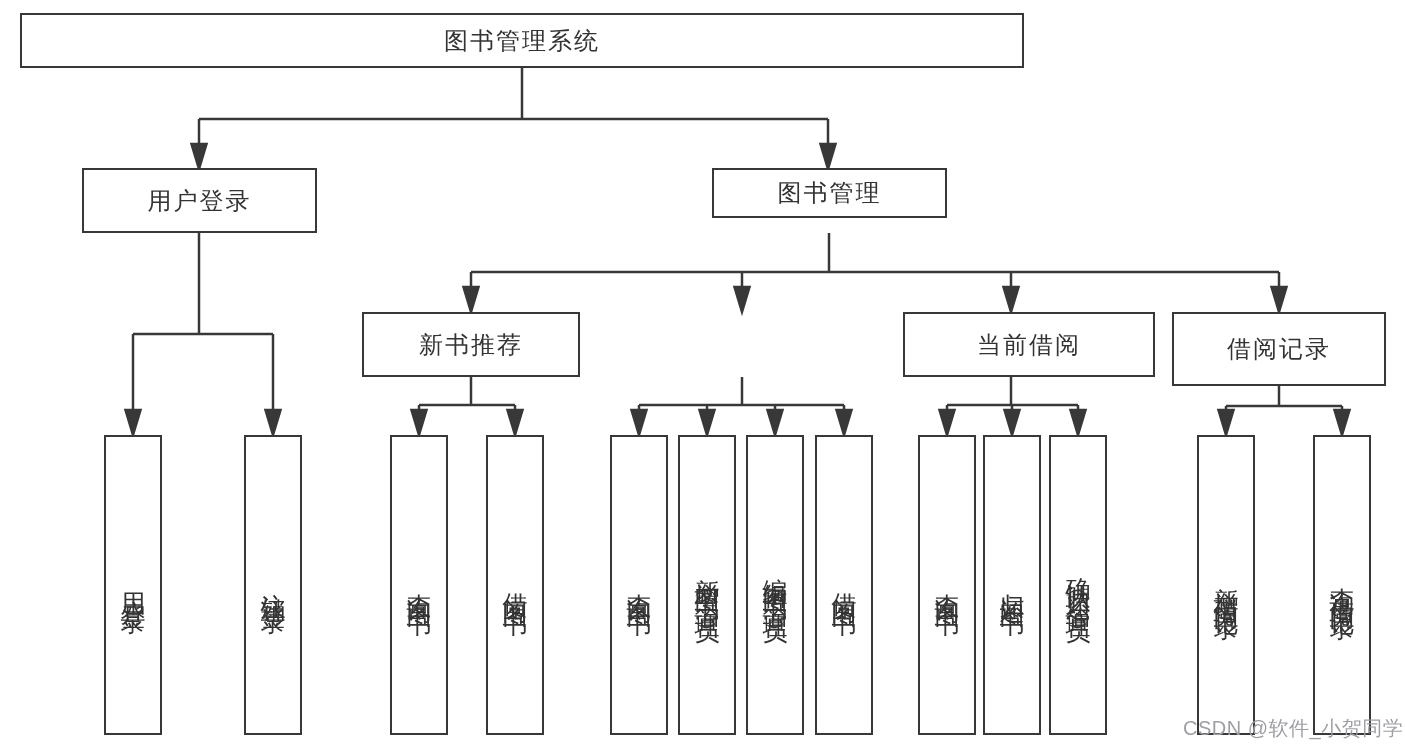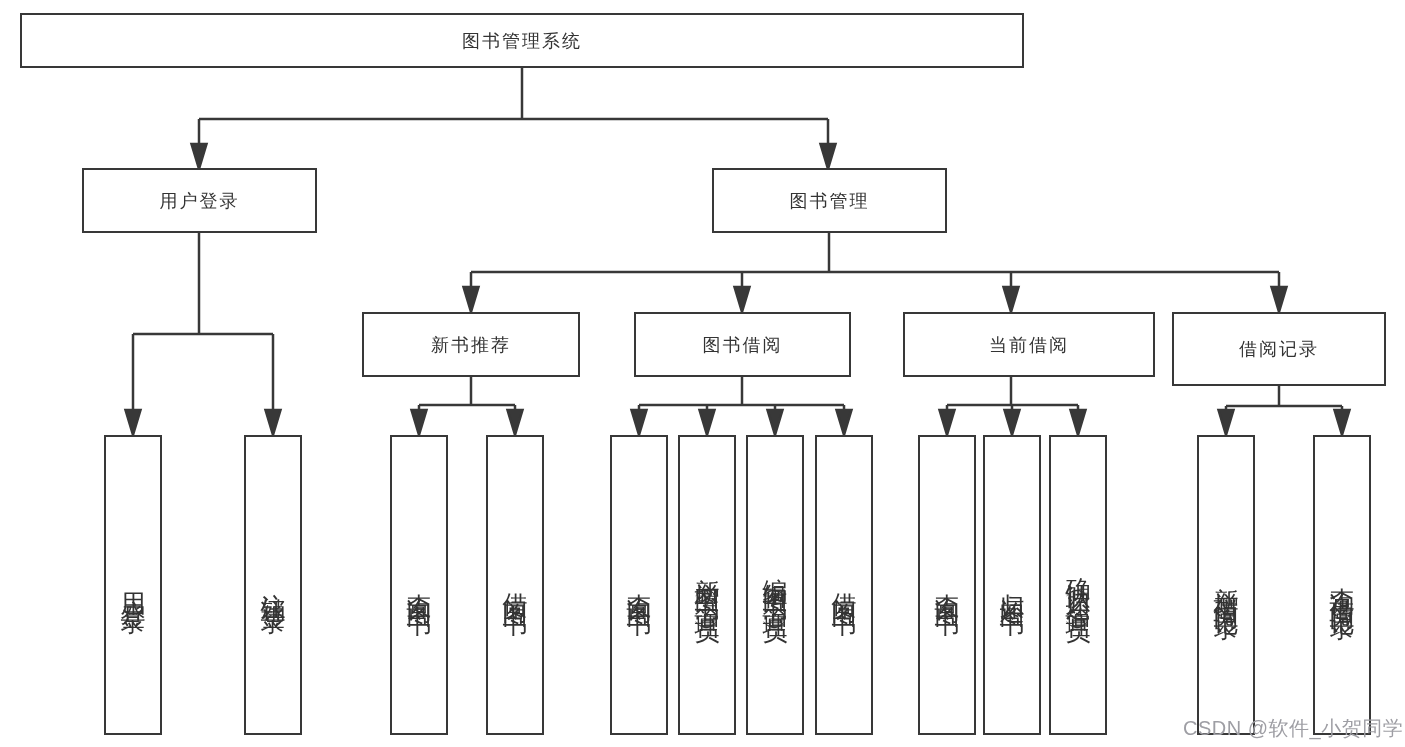--- a/index.html
+++ b/index.html
@@ -12,21 +12,21 @@
   }
   .wires{position:absolute;left:0;top:0;width:1405px;height:747px;}
   .node{
     position:absolute;
     box-sizing:border-box;
     border:2.5px solid #383838;
     background:#ffffff;
     display:flex;align-items:center;justify-content:center;
     color:#333333;
   }
-  .hbox{font-size:18px;letter-spacing:2px;}
+  .hbox{font-size:24px;letter-spacing:2px;}
   .vbox{
     font-size:25px;
     writing-mode:vertical-lr;
     text-orientation:mixed;
     letter-spacing:6px;
     line-height:1;
   }
   .watermark{
     position:absolute;
     left:1183px;top:715px;
@@ -117,29 +117,26 @@
     </g>
   </svg>
 
   <div class="node hbox" style="left:20px;top:13px;width:1004px;height:55px;">
     <span>图书管理系统</span>
   </div>
 
   <div class="node hbox" style="left:82px;top:168px;width:235px;height:65px;">
     <span>用户登录</span>
   </div>
-  <div class="node hbox" style="left:712px;top:168px;width:235px;height:65px;">
+  <div class="node hbox" style="left:712px;top:168px;width:235px;height:50px;">
     <span>图书管理</span>
   </div>
 
   <div class="node hbox" style="left:362px;top:312px;width:218px;height:65px;">
     <span>新书推荐</span>
-  </div>
-  <div class="node hbox" style="left:634px;top:312px;width:217px;height:65px;">
-    <span>图书借阅</span>
   </div>
   <div class="node hbox" style="left:903px;top:312px;width:252px;height:65px;">
     <span>当前借阅</span>
   </div>
   <div class="node hbox" style="left:1172px;top:312px;width:214px;height:74px;">
     <span>借阅记录</span>
   </div>
 
   <div class="node vbox" style="left:104px;top:435px;width:58px;height:300px;">
     <span>用户登录</span>

